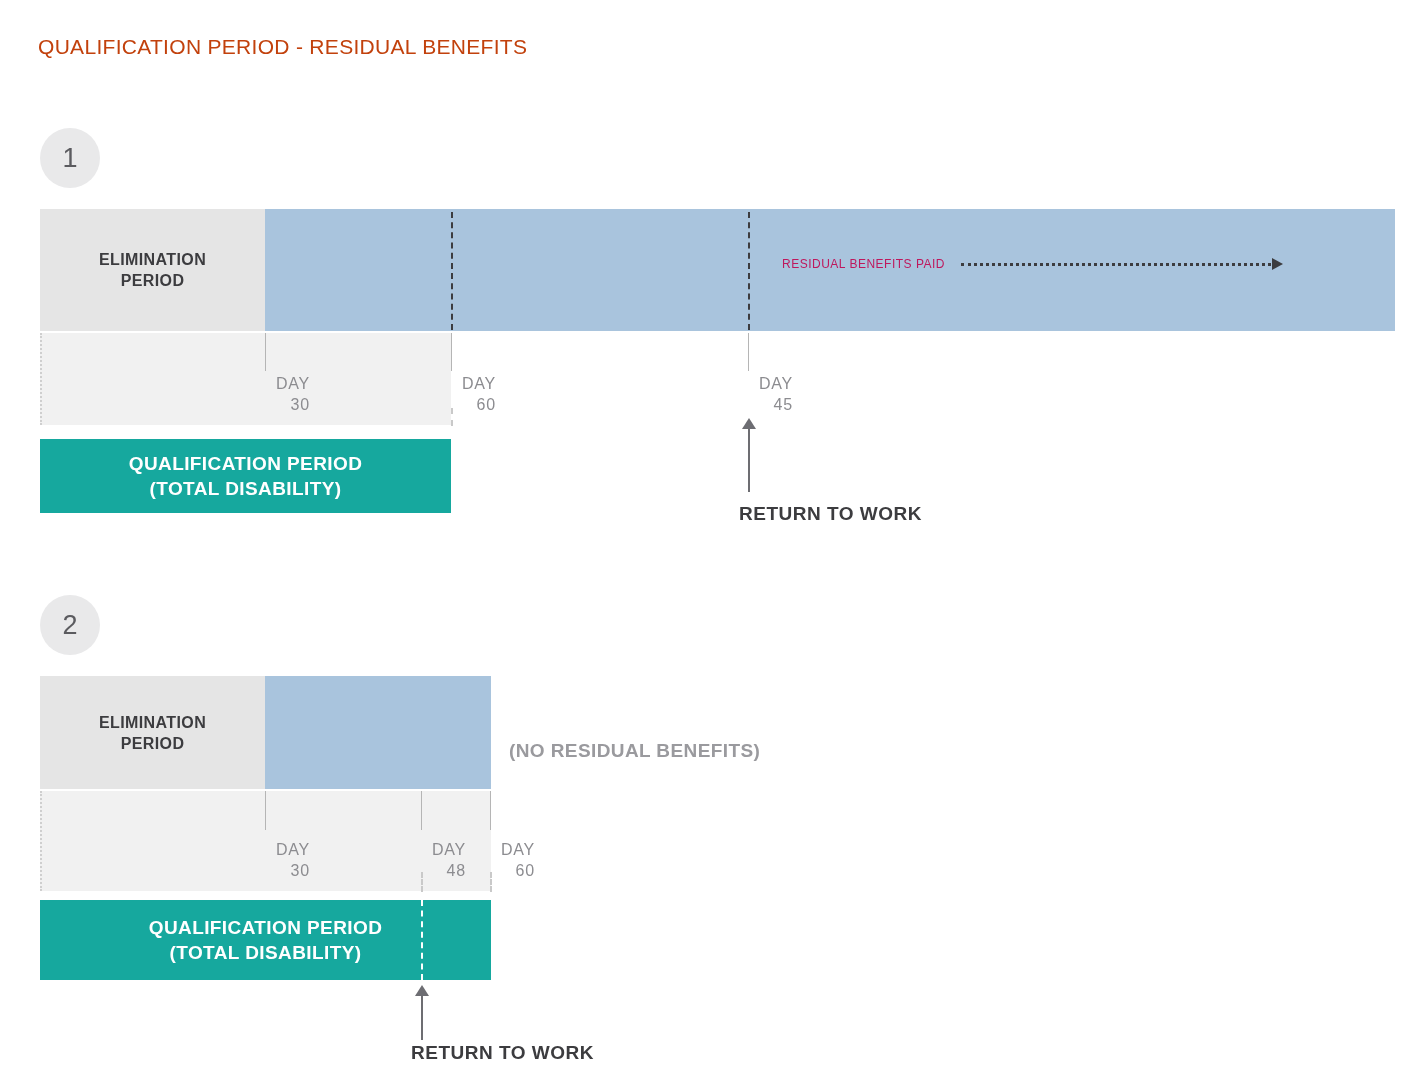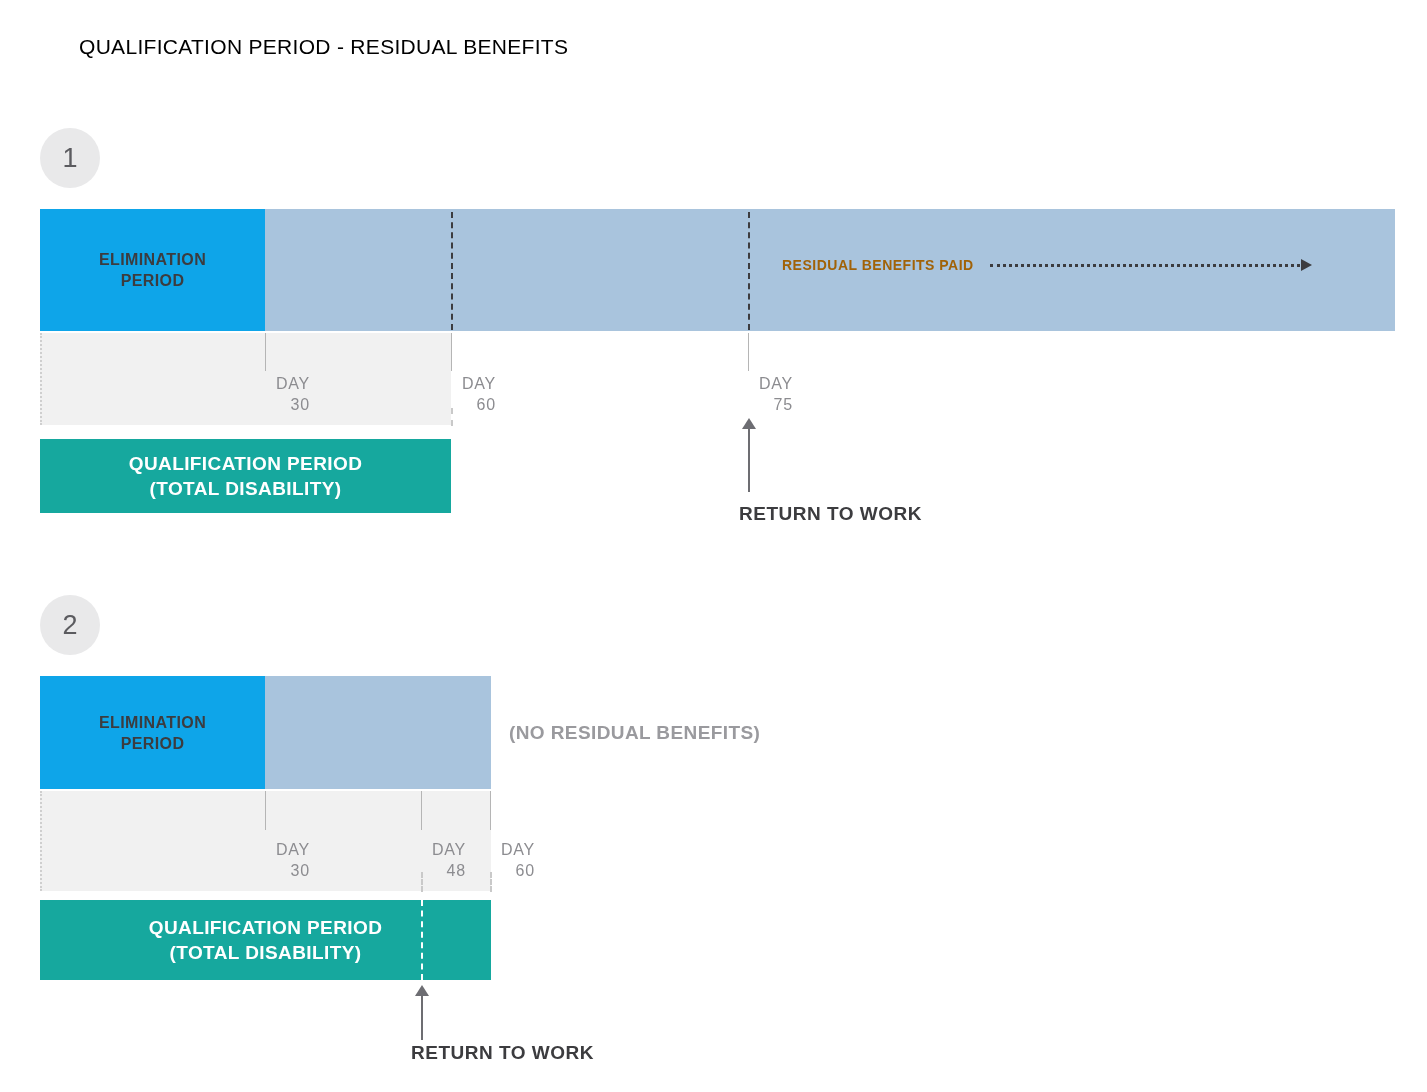--- a/index.html
+++ b/index.html
@@ -24,25 +24,24 @@
   .fig-number {
     font-size: 21px;
     font-weight: bold;
     color: #4a4048;
     letter-spacing: 0.2px;
     line-height: 28px;
   }
   .fig-title {
     font-size: 21px;
     font-weight: normal;
-    color: #000000;
+    color: #c2410c;
     letter-spacing: 0.3px;
     line-height: 30px;
     margin-top: 2px;
-    margin-left: 41px;
   }
 
   
   .step-badge {
     position: absolute;
     width: 60px;
     height: 60px;
     border-radius: 50%;
     background: #e9e9ea;
     color: #5b5b5f;
@@ -52,21 +51,21 @@
     justify-content: center;
     line-height: 1;
   }
 
   
   .band {
     position: absolute;
     box-sizing: border-box;
   }
   .band-green {
-    background: #0ea5e9;
+    background: #e5e5e5;
   }
   .band-blue {
     background: #a9c4dd;
   }
   .band-teal {
     background: #16a89e;
   }
   .band-gray {
     background: #f1f1f1;
   }
@@ -91,23 +90,23 @@
     font-size: 19px;
   }
 
   
   .residual-wrap {
     position: absolute;
     display: flex;
     align-items: center;
   }
   .residual-text {
-    font-size: 14px;
-    font-weight: bold;
-    color: #a16207;
+    font-size: 12px;
+    font-weight: normal;
+    color: #be185d;
     letter-spacing: 0.5px;
     white-space: nowrap;
   }
   .dotted-arrow {
     display: flex;
     align-items: center;
     margin-left: 16px;
   }
   .dotted-line {
     height: 0;
@@ -184,20 +183,21 @@
   }
 
   
   .note-text {
     position: absolute;
     font-size: 19px;
     font-weight: bold;
     color: #9a9a9e;
     letter-spacing: 0.4px;
     white-space: nowrap;
+    margin-top: 18px;
   }
 </style>
 </head>
 <body>
 
 <div id="figure-header">
   <div class="fig-title">QUALIFICATION PERIOD - RESIDUAL BENEFITS</div>
 </div>
 
 <div>
@@ -236,21 +236,21 @@
   <div class="day-label" style="left:220px; top:373px;">
     <span>DAY</span>
     <span class="d-num">30</span>
   </div>
   <div class="day-label" style="left:406px; top:373px;">
     <span>DAY</span>
     <span class="d-num">60</span>
   </div>
   <div class="day-label" style="left:703px; top:373px;">
     <span>DAY</span>
-    <span class="d-num">75</span>
+    <span class="d-num">45</span>
   </div>
 
   <div class="vline vline-dashed-light" style="left:451px; top:408px; height:18px;"></div>
 
   <div class="band band-teal" style="left:40px; top:439px; width:411px; height:74px;">
     <div class="band-label label-white">
       <span>QUALIFICATION PERIOD</span><br>
       <span>(TOTAL DISABILITY)</span>
     </div>
   </div>

